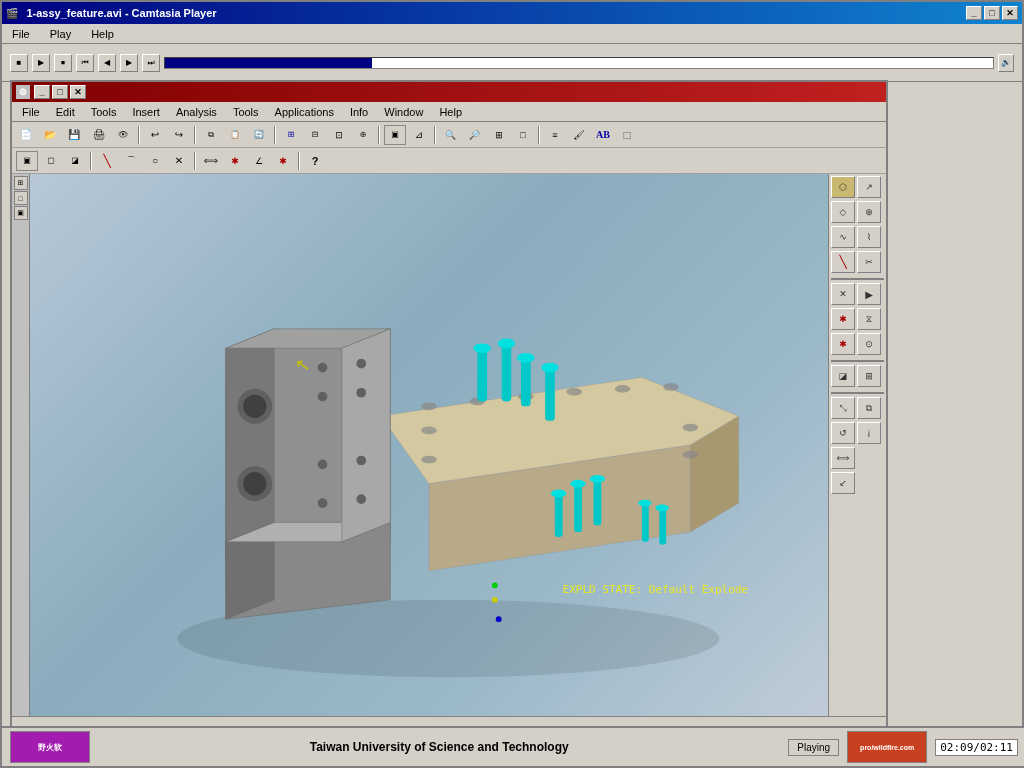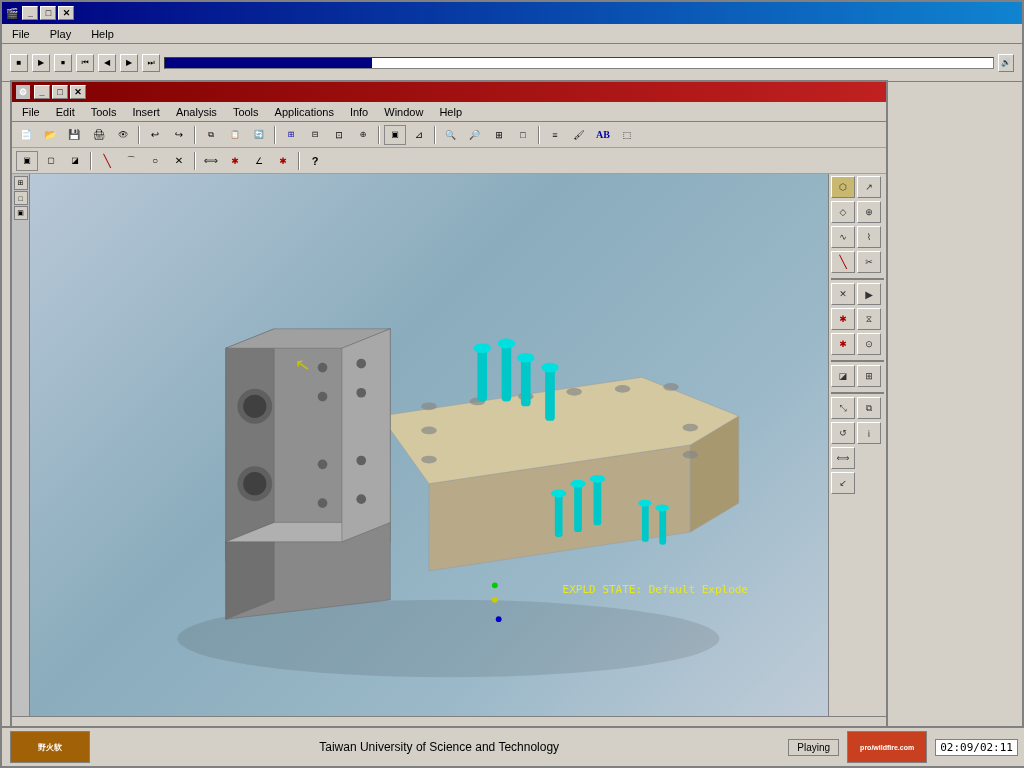--- a/index.html
+++ b/index.html
@@ -313,47 +313,49 @@
 
     #playing-badge {
       background: #d4d0c8;
       border: 1px solid #808080;
       padding: 2px 8px;
       font-size: 10px;
     }
 
     .logo-placeholder {
       width: 80px; height: 32px;
-      background: #a16207;
+      background: #a21caf;
       border: 1px solid #808080;
       display: flex; align-items: center; justify-content: center;
       font-size: 9px; font-weight: bold; color: #fff;
     }
 
     #bottom-uni-text {
       font-size: 12px;
       color: #000;
+      font-weight: bold;
     }
 
     #time-display {
       font-size: 11px;
       color: #000;
       font-family: monospace;
       border: 1px solid #808080;
       padding: 1px 4px;
       background: #fff;
     }
   </style>
 </head>
 <body>
 
 <div id="camtasia-window">
 
   <div id="camtasia-titlebar">
     <span style="font-size:10px; margin-right:4px;">🎬</span>
+    <span class="title-text">1-assy_feature.avi - Camtasia Player</span>
     <div class="win-buttons">
       <div class="win-btn">_</div>
       <div class="win-btn">□</div>
       <div class="win-btn" style="font-weight:bold;">✕</div>
     </div>
   </div>
 
   <div id="camtasia-menubar">
     <span class="menu-item">File</span>
     <span class="menu-item">Play</span>

